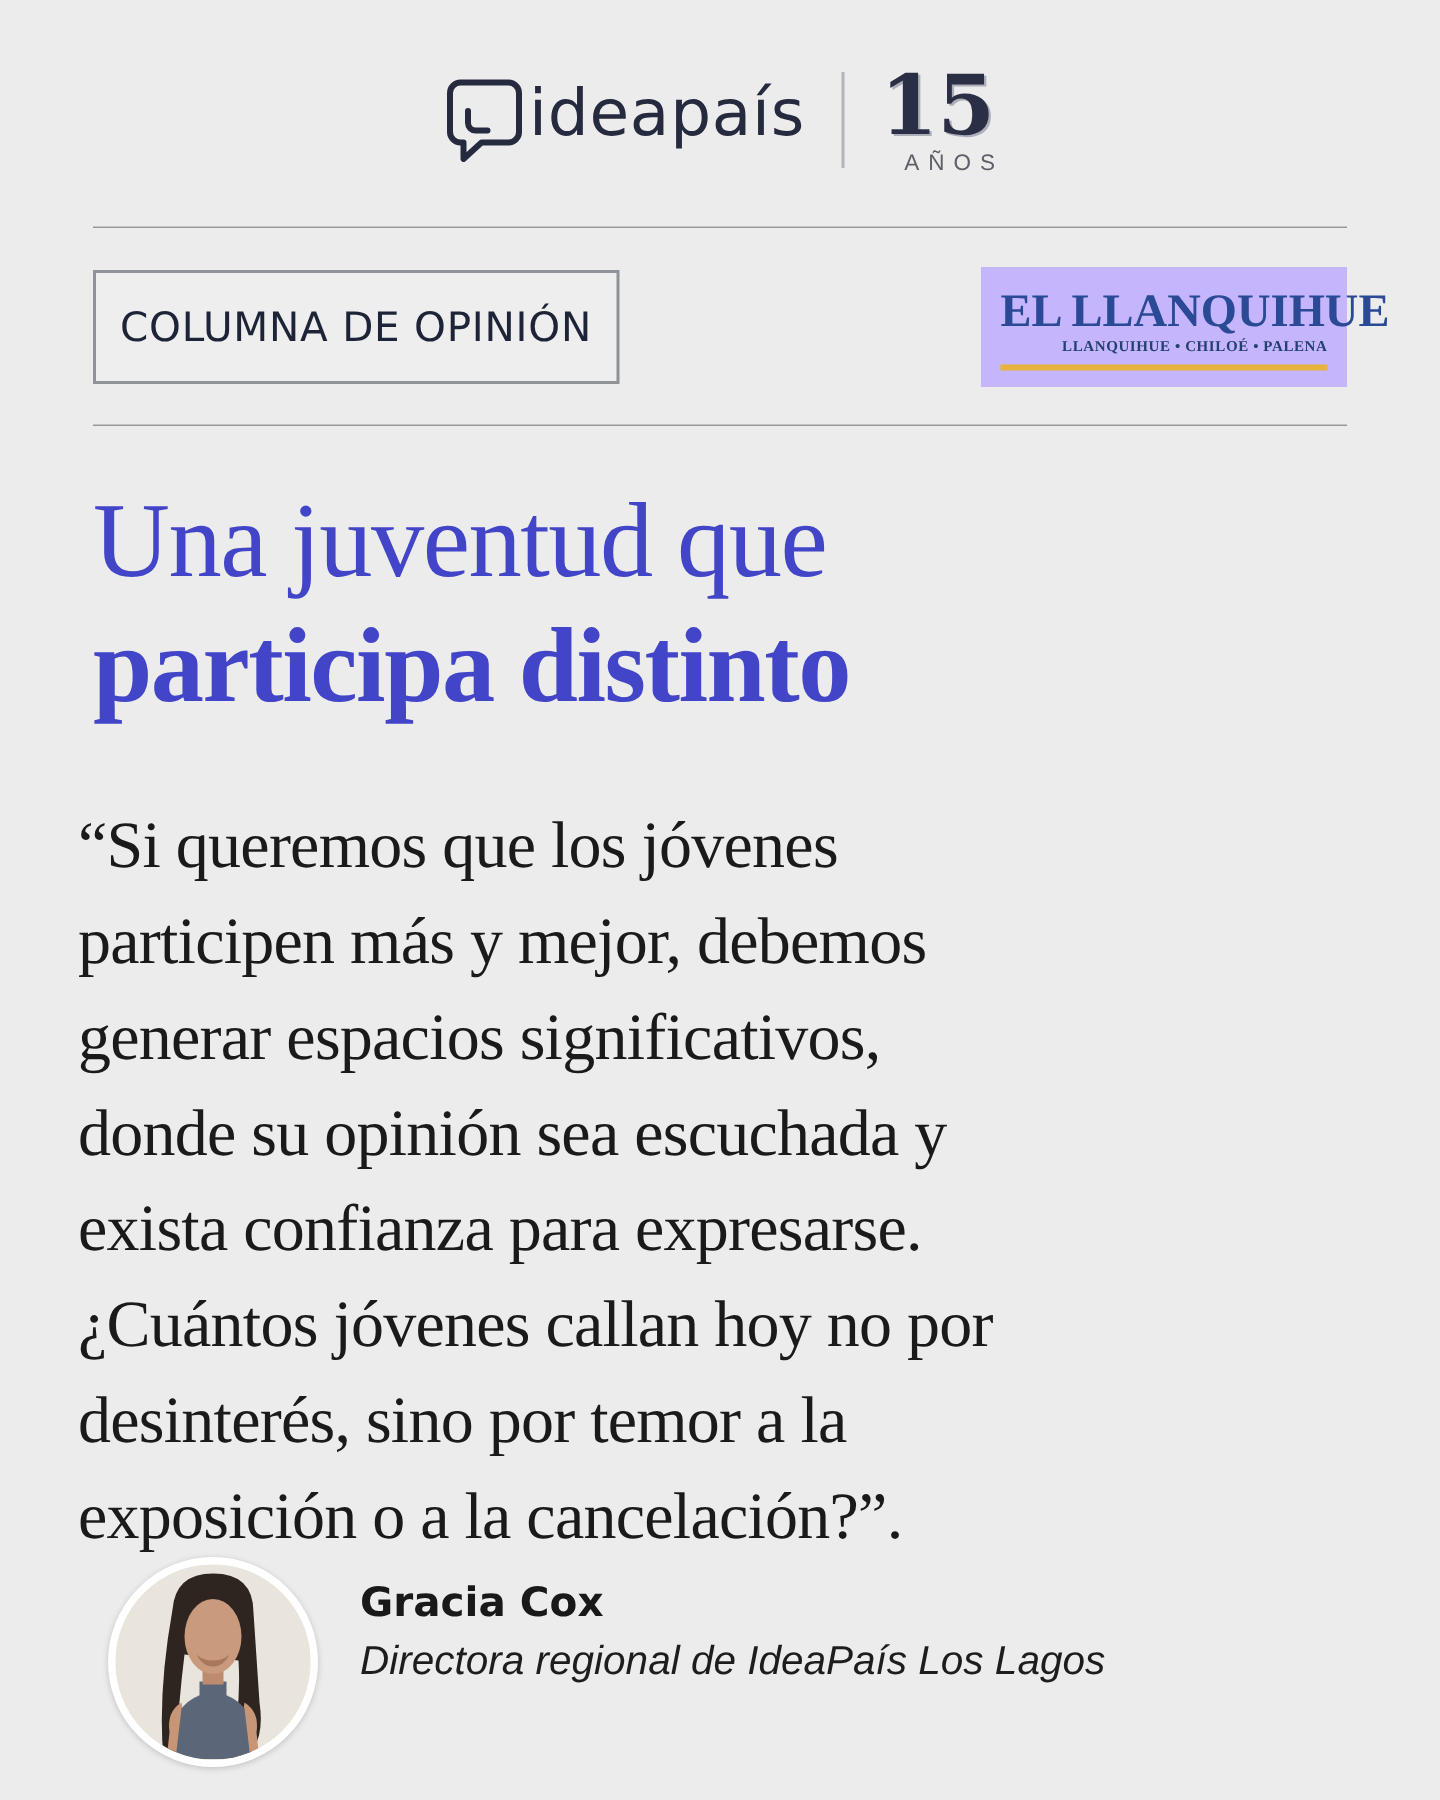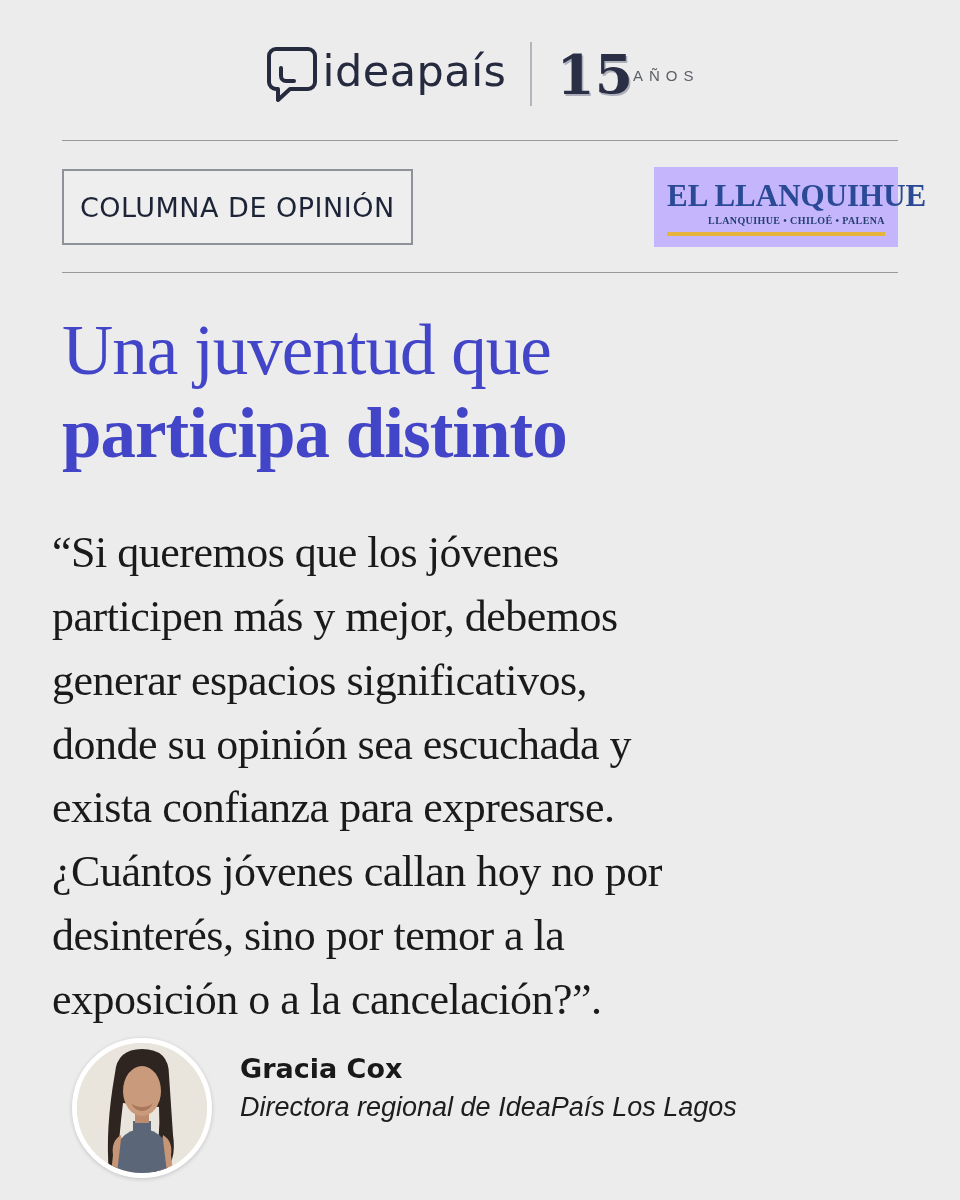--- a/index.html
+++ b/index.html
@@ -28,21 +28,21 @@
     color: #262a3e;
     letter-spacing: 0.5px;
     line-height: 1;
     padding-bottom: 6px;
   }
   .header-divider {
     width: 2px; height: 64px;
     background: #b4b4ba;
     margin: 0 24px;
   }
-  .anniversary { display: flex; align-items: center; }
+  .anniversary { display: flex; flex-direction: column; align-items: flex-end; }
   .anniversary-number {
     font-family: "DejaVu Serif", serif;
     font-weight: bold;
     font-size: 55px;
     line-height: 1;
     color: #2b2f45;
     text-shadow: 1.5px 1.5px 0 rgba(120,124,145,0.55);
   }
   .anniversary-label {
     font-size: 15px;

